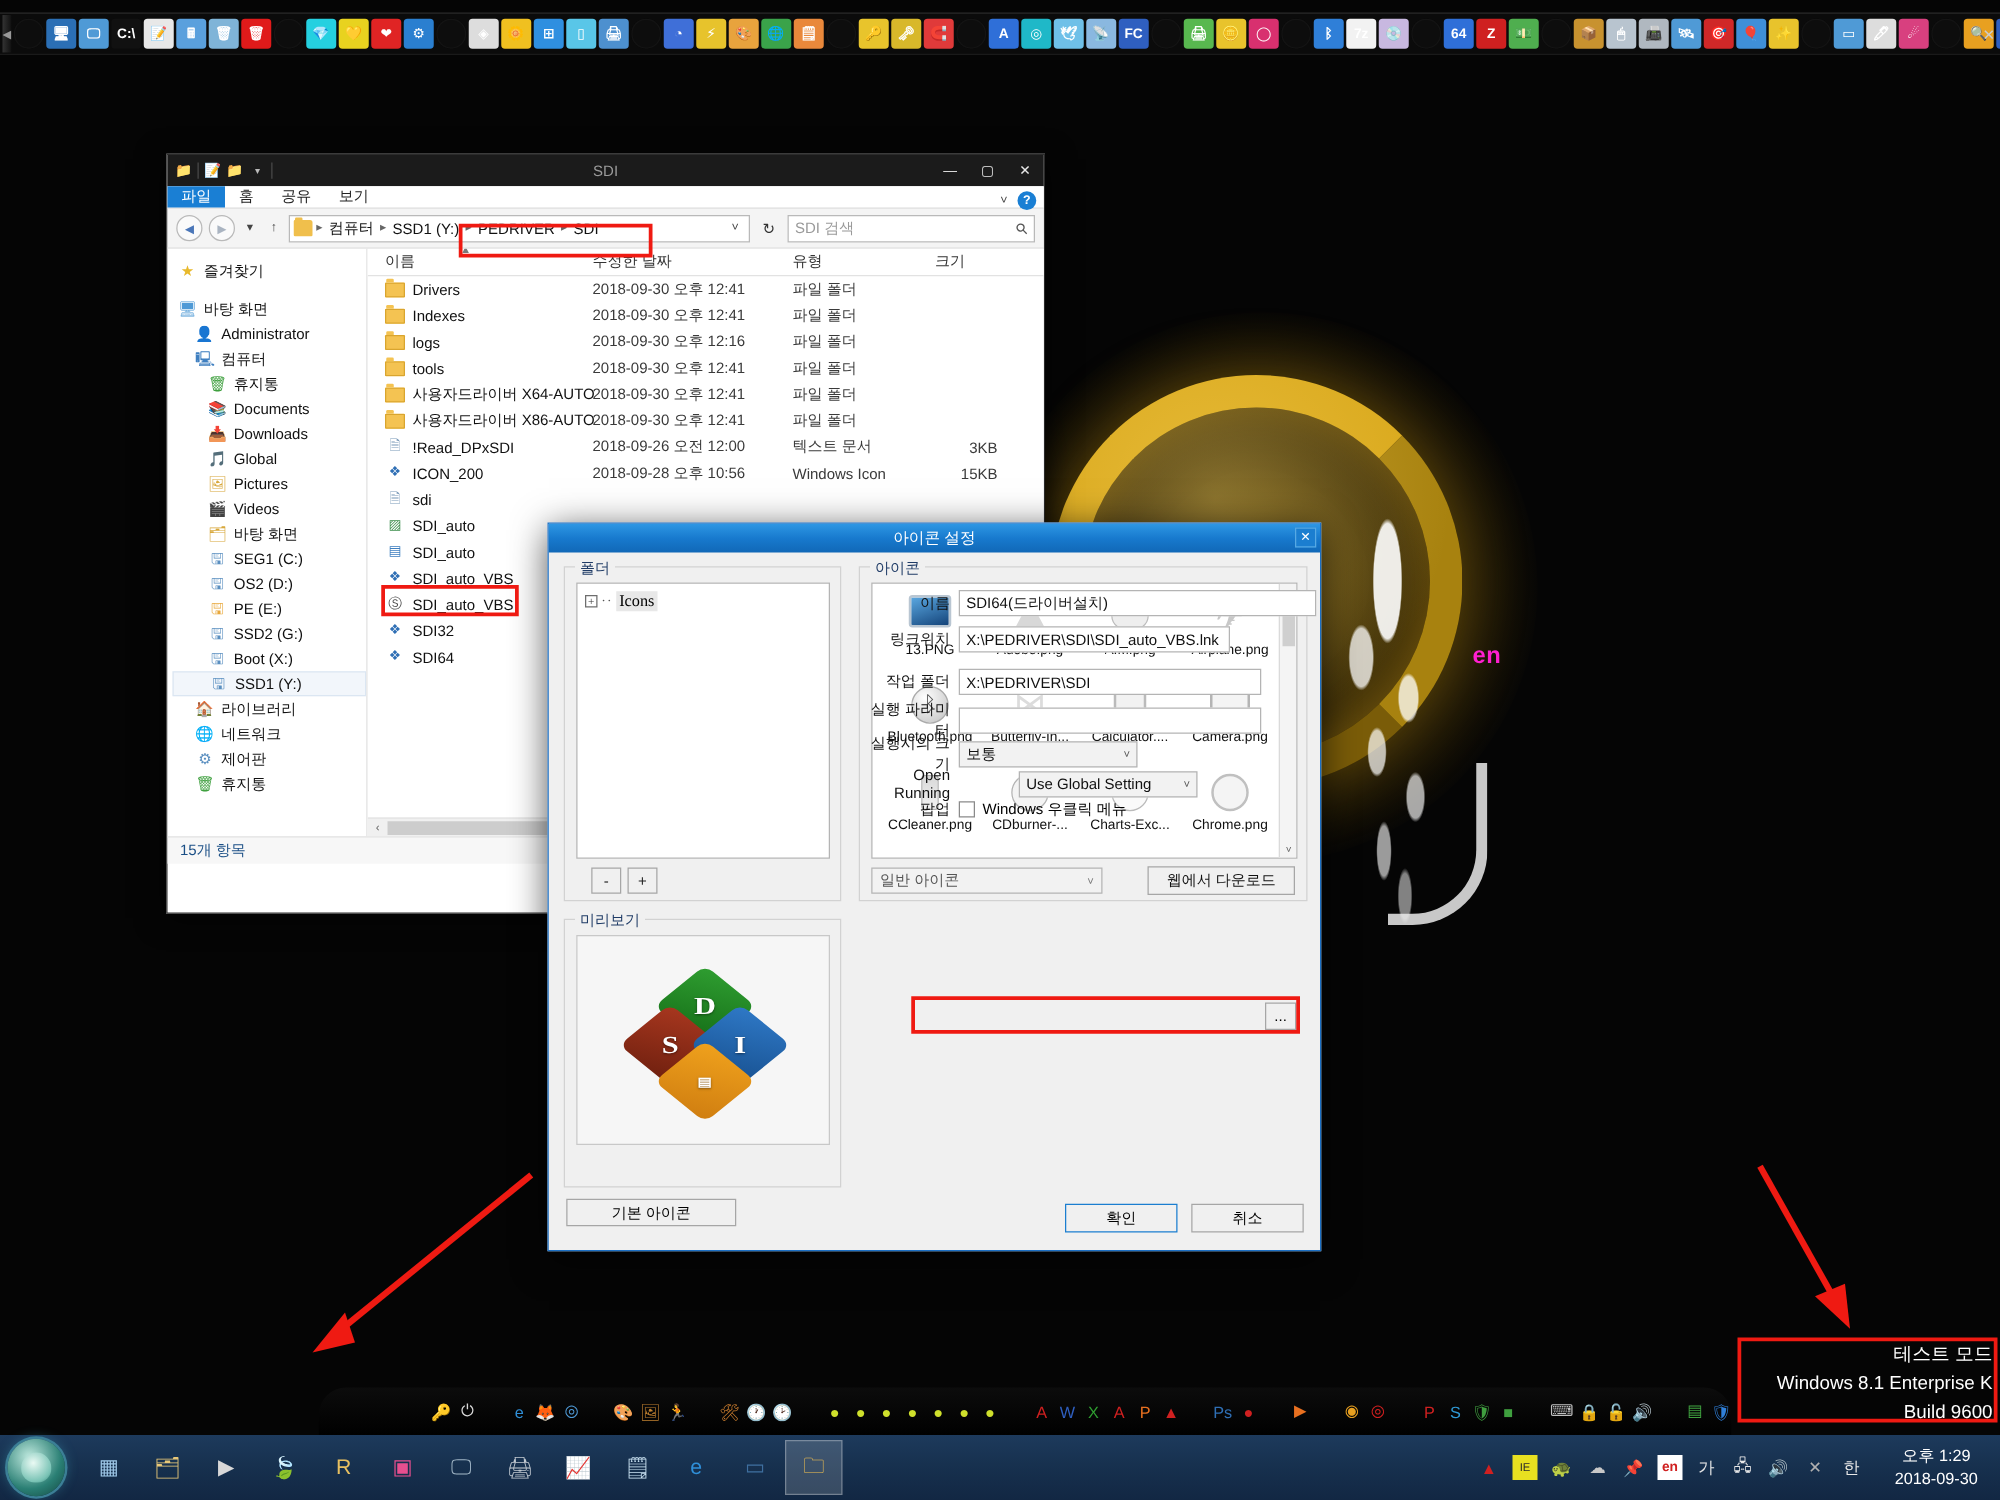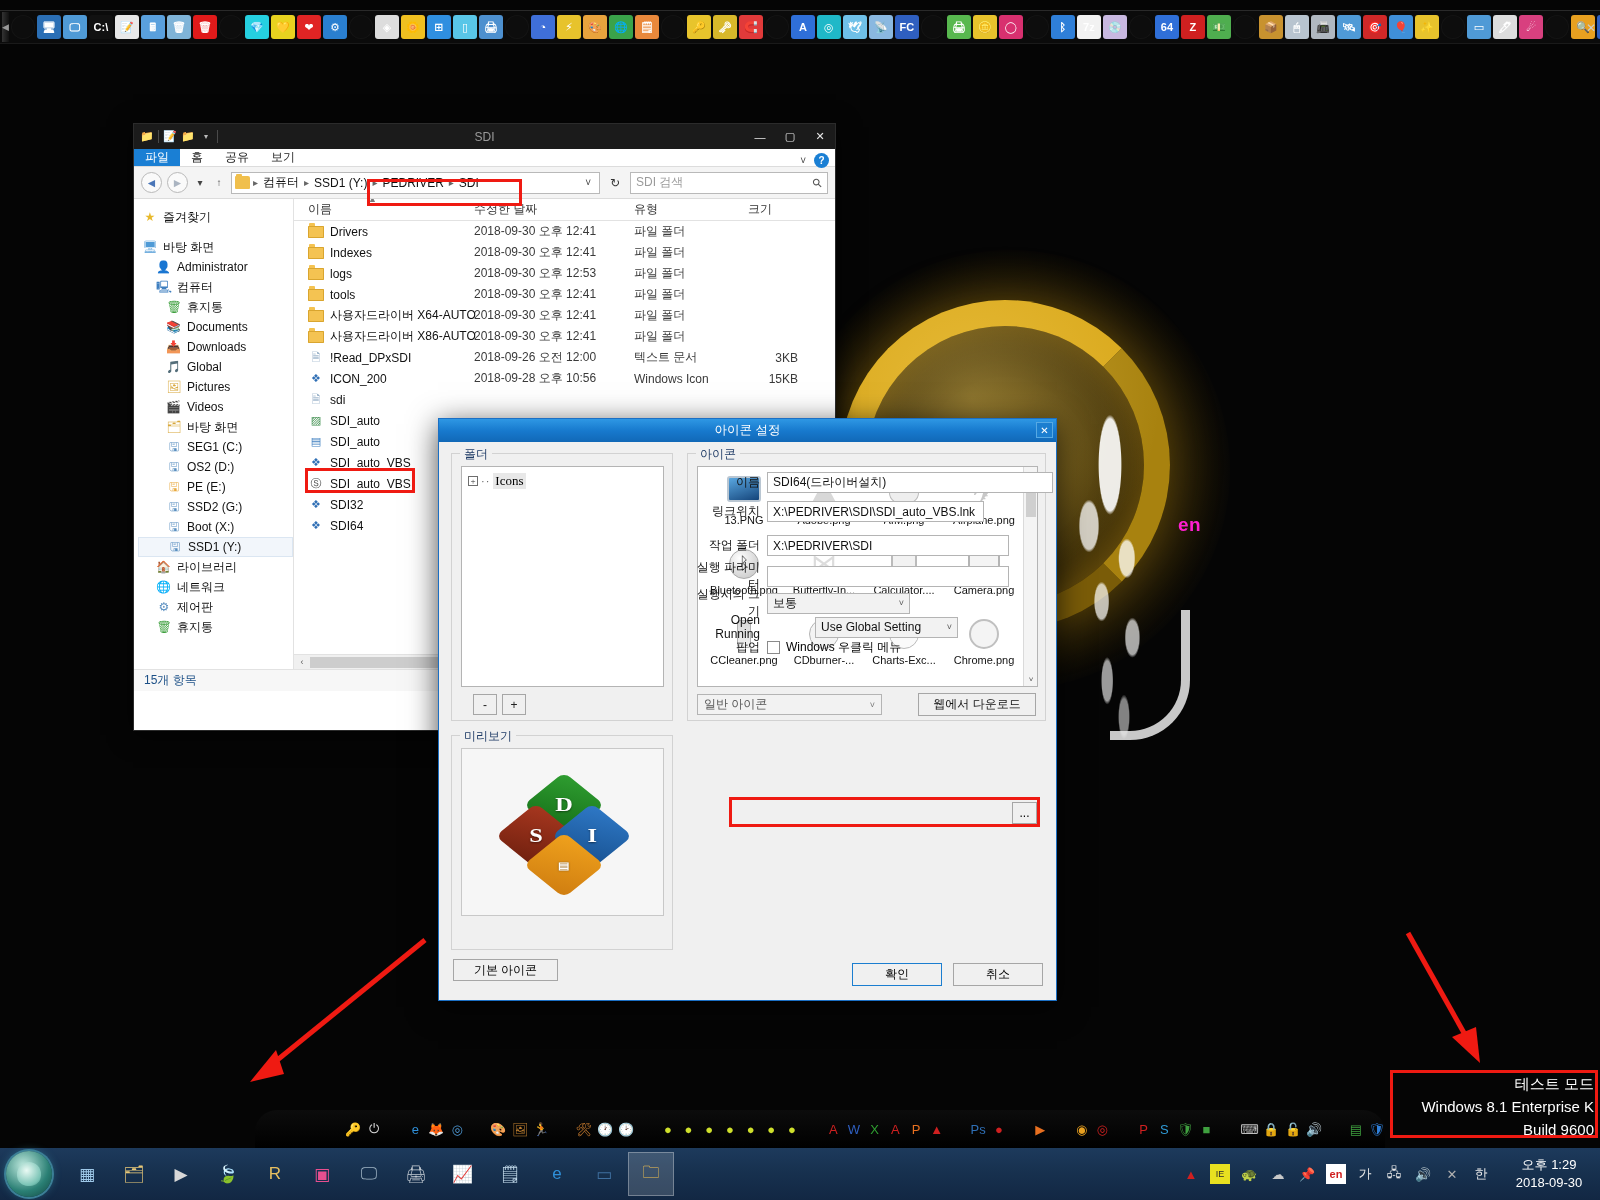--- a/index.html
+++ b/index.html
@@ -244,22 +244,22 @@
        text-shadow:0 1px 2px rgba(0,0,0,.5);}
   .pet.d{background:linear-gradient(150deg,#2f9e31,#146b16);left:30px;top:2px;transform:rotate(45deg) skew(-6deg,-6deg);}
   .pet.d span{transform:rotate(-45deg);}
   .pet.s{background:linear-gradient(150deg,#a8371f,#6d1f0e);left:2px;top:33px;transform:rotate(45deg) skew(-6deg,-6deg);}
   .pet.s span{transform:rotate(-45deg);}
   .pet.i{background:linear-gradient(150deg,#2f79c7,#17508f);left:58px;top:33px;transform:rotate(45deg) skew(-6deg,-6deg);}
   .pet.i span{transform:rotate(-45deg);}
   .pet.k{background:linear-gradient(150deg,#f0a21d,#cf7d10);left:30px;top:62px;transform:rotate(45deg) skew(-6deg,-6deg);}
   .pet.k span{transform:rotate(-45deg);font-size:11px;}
   #btn-default-icon{
-    position:absolute;left:14px;top:540px;width:105px;height:22px;background:#f0f0f0;
-    border:1px solid #a6a6a6;display:flex;align-items:center;justify-content:center;font-size:12px;font-family:Liberation Serif, serif;
+    position:absolute;left:14px;top:540px;width:136px;height:22px;background:#f0f0f0;
+    border:1px solid #a6a6a6;display:flex;align-items:center;justify-content:center;font-size:12px;
   }
   .frow{position:absolute;display:flex;align-items:center;}
   .flabel{width:80px;text-align:right;padding-right:7px;font-size:12px;color:#111;}
   .finput{
     height:21px;background:#fff;border:1px solid #b4b4b4;display:flex;align-items:center;
     padding:0 5px;font-size:12px;color:#111;
   }
   .fselect{
     height:21px;background:#f2f2f2;border:1px solid #b4b4b4;display:flex;align-items:center;
     padding:0 5px;font-size:12px;color:#111;
@@ -572,21 +572,21 @@
             </div>
             <div class="fdate">2018-09-30 오후 12:41</div>
             <div class="ftype">파일 폴더</div>
             <div class="fsize"></div>
           </div>
           <div class="file-row">
             <div class="fname">
               <span class="fi ico-folder"></span>
               <span>logs</span>
             </div>
-            <div class="fdate">2018-09-30 오후 12:53</div>
+            <div class="fdate">2018-09-30 오후 12:16</div>
             <div class="ftype">파일 폴더</div>
             <div class="fsize"></div>
           </div>
           <div class="file-row">
             <div class="fname">
               <span class="fi ico-folder"></span>
               <span>tools</span>
             </div>
             <div class="fdate">2018-09-30 오후 12:41</div>
             <div class="ftype">파일 폴더</div>

